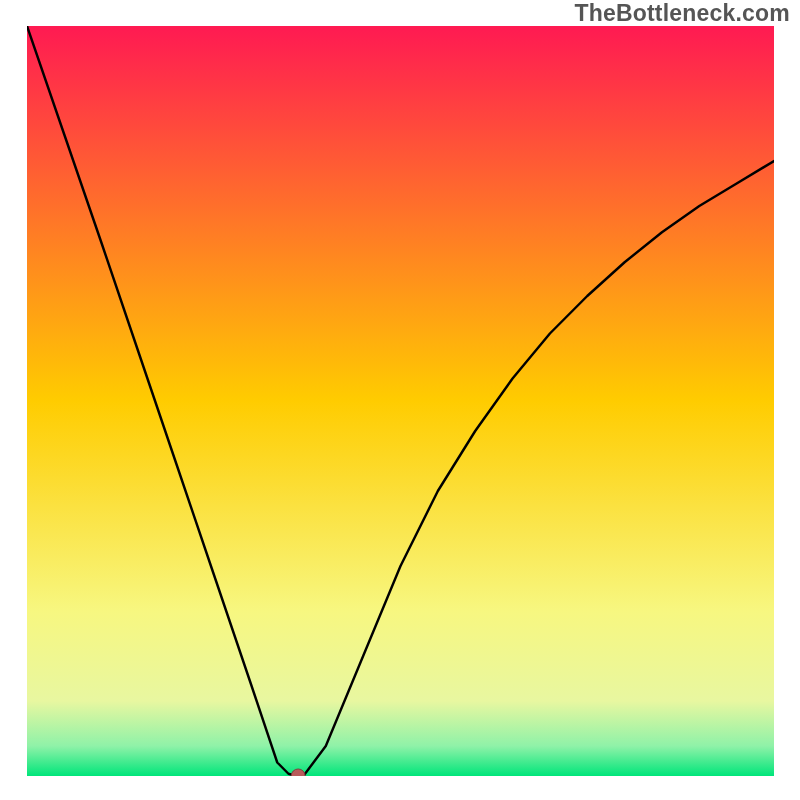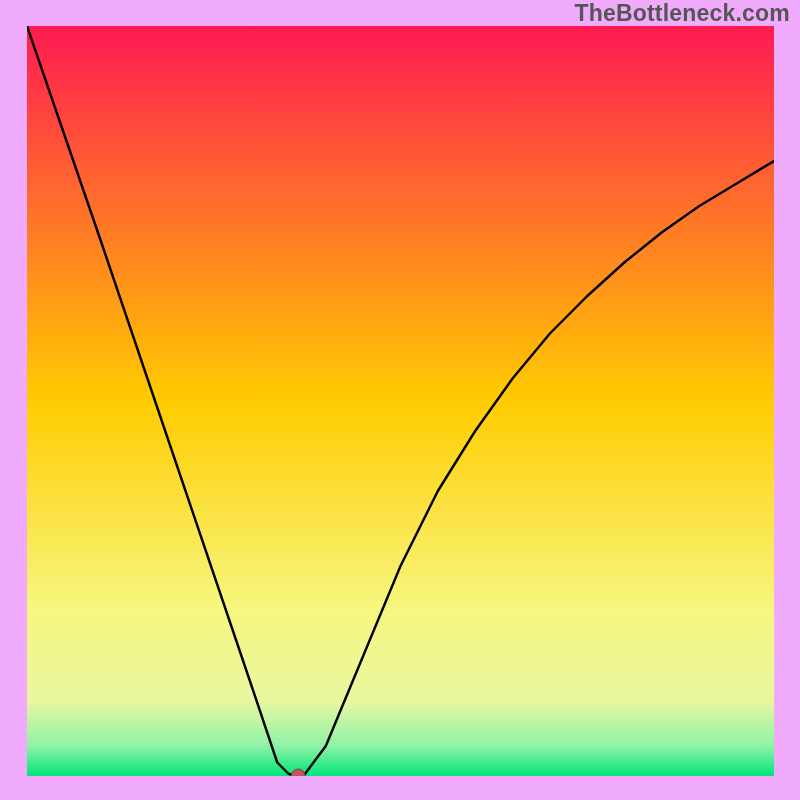--- a/index.html
+++ b/index.html
@@ -8,21 +8,21 @@
     width: 800px;
     height: 800px;
     background: #000;
     overflow: hidden;
     font-family: Arial, Helvetica, sans-serif;
   }
   .stage {
     position: relative;
     width: 800px;
     height: 800px;
-    background: #f0abfc;
+    background: #ffffff;
   }
   .plot-frame {
     position: absolute;
     background: #000;
     box-sizing: border-box;
   }
   .plot-inner {
     position: absolute;
     inset: 0;
   }

